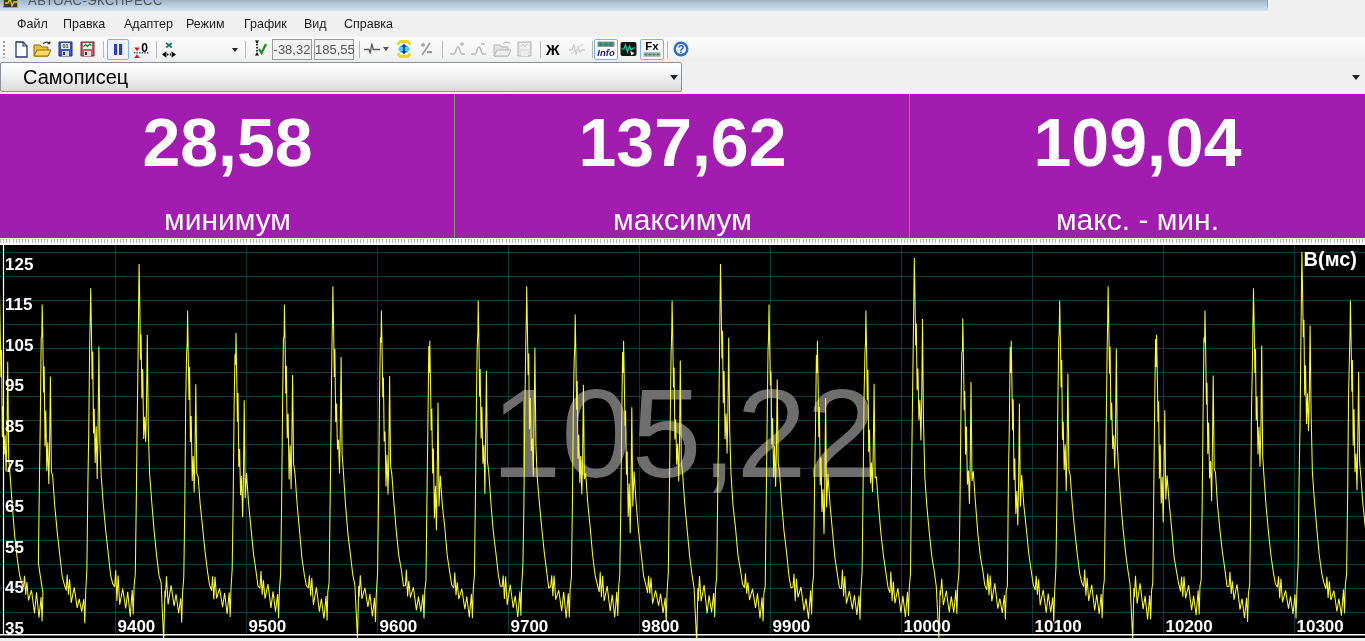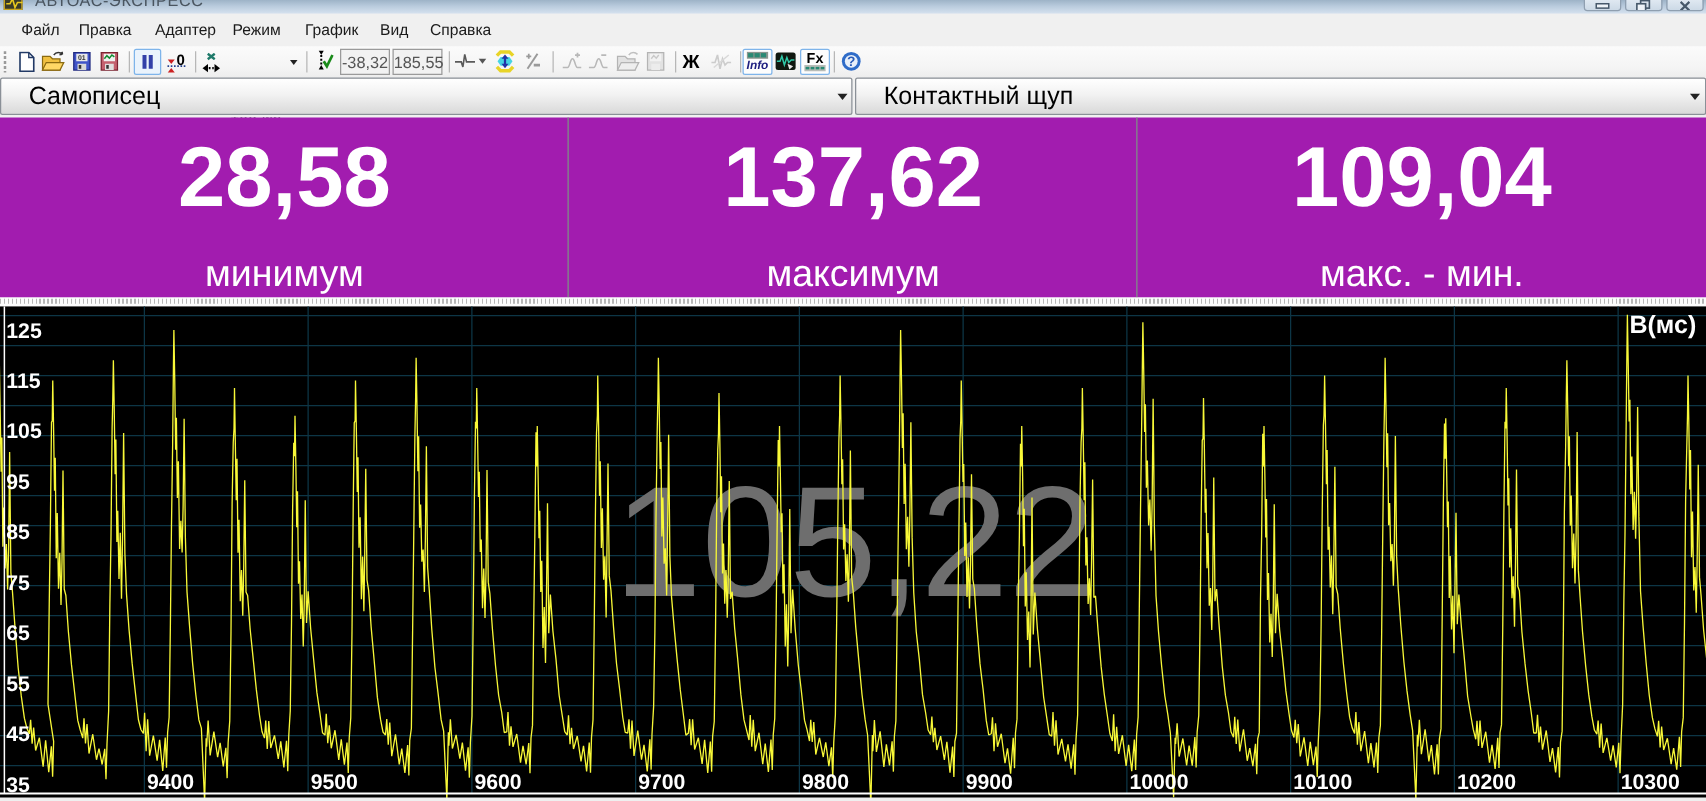--- a/index.html
+++ b/index.html
@@ -1,18 +1,18 @@
 <!DOCTYPE html>
 <html><head><meta charset="utf-8"><style>
 * { margin:0; padding:0; box-sizing:border-box; }
 html,body { width:1365px; height:641px; overflow:hidden; }
 body { font-family:"Liberation Sans",sans-serif; position:relative; background:#f0f0f0; }
 .abs { position:absolute; }
 
-#titlebar { position:absolute; left:0; top:0; width:1365px; height:11px;
+#titlebar { position:absolute; left:0; top:0; width:1268px; height:11px;
   background:linear-gradient(180deg,#9db3c7 0%,#b9cbdd 45%,#d6e2ef 100%); overflow:hidden;text-decoration:underline; }
 #title-ic { position:absolute; left:3px; top:-6px; width:15px; height:14px; background:#3a3a28; border:1px solid #c8a41e; }
 #title-ic svg { position:absolute; left:0; top:0; }
 #title-tx { position:absolute; left:28px; top:-7px; font-size:13px; color:#4a5560; letter-spacing:0.5px; }
 .wbtn { position:absolute; top:-13px; width:30px; height:22px; border:1px solid #8f9fb0;
   border-radius:3px; background:linear-gradient(180deg,#fdfeff 0%,#e9f0f7 40%,#ccd9e6 100%); }
 .wbtn svg { position:absolute; left:0; top:0; }
 
 #menubar { position:absolute; left:0; top:11px; width:1365px; height:26px; background:#f0f0f0; }
 .mi { position:absolute; top:6px; font-size:12.5px; color:#1a1a1a; }
@@ -202,21 +202,20 @@
   <div class="tsep" style="left:667px;"></div>
   <svg class="abs" style="left:673px;top:4px;" width="16" height="16" viewBox="0 0 16 16">
       <circle cx="8" cy="8" r="7.5" fill="#2f6cc8"></circle>
       <circle cx="8" cy="8" r="5.1" fill="#e8f0fa"></circle>
       <text x="8" y="11.8" font-size="11" font-weight="bold" fill="#2a5cb8" text-anchor="middle">?</text>
     </svg>
 </div>
 <div id="comborow">
   <div class="combo" style="left:0px; width:682px;">Самописец</div>
   <div class="carr" style="left:670px;top:13px;"></div>
-  <div class="combo" style="left:684px; width:681px;">Контактный щуп</div>
   <div class="carr" style="left:1352px;top:13px;"></div>
 </div>
 <div id="green">
   <div class="gsep" style="left:454px;"></div>
   <div class="gsep" style="left:909px;"></div>
   <div class="gnum" style="left:0px;">28,58</div>
   <div class="glab" style="left:0px;">минимум</div>
   <div class="gnum" style="left:455px;">137,62</div>
   <div class="glab" style="left:455px;">максимум</div>
   <div class="gnum" style="left:910px;">109,04</div>

